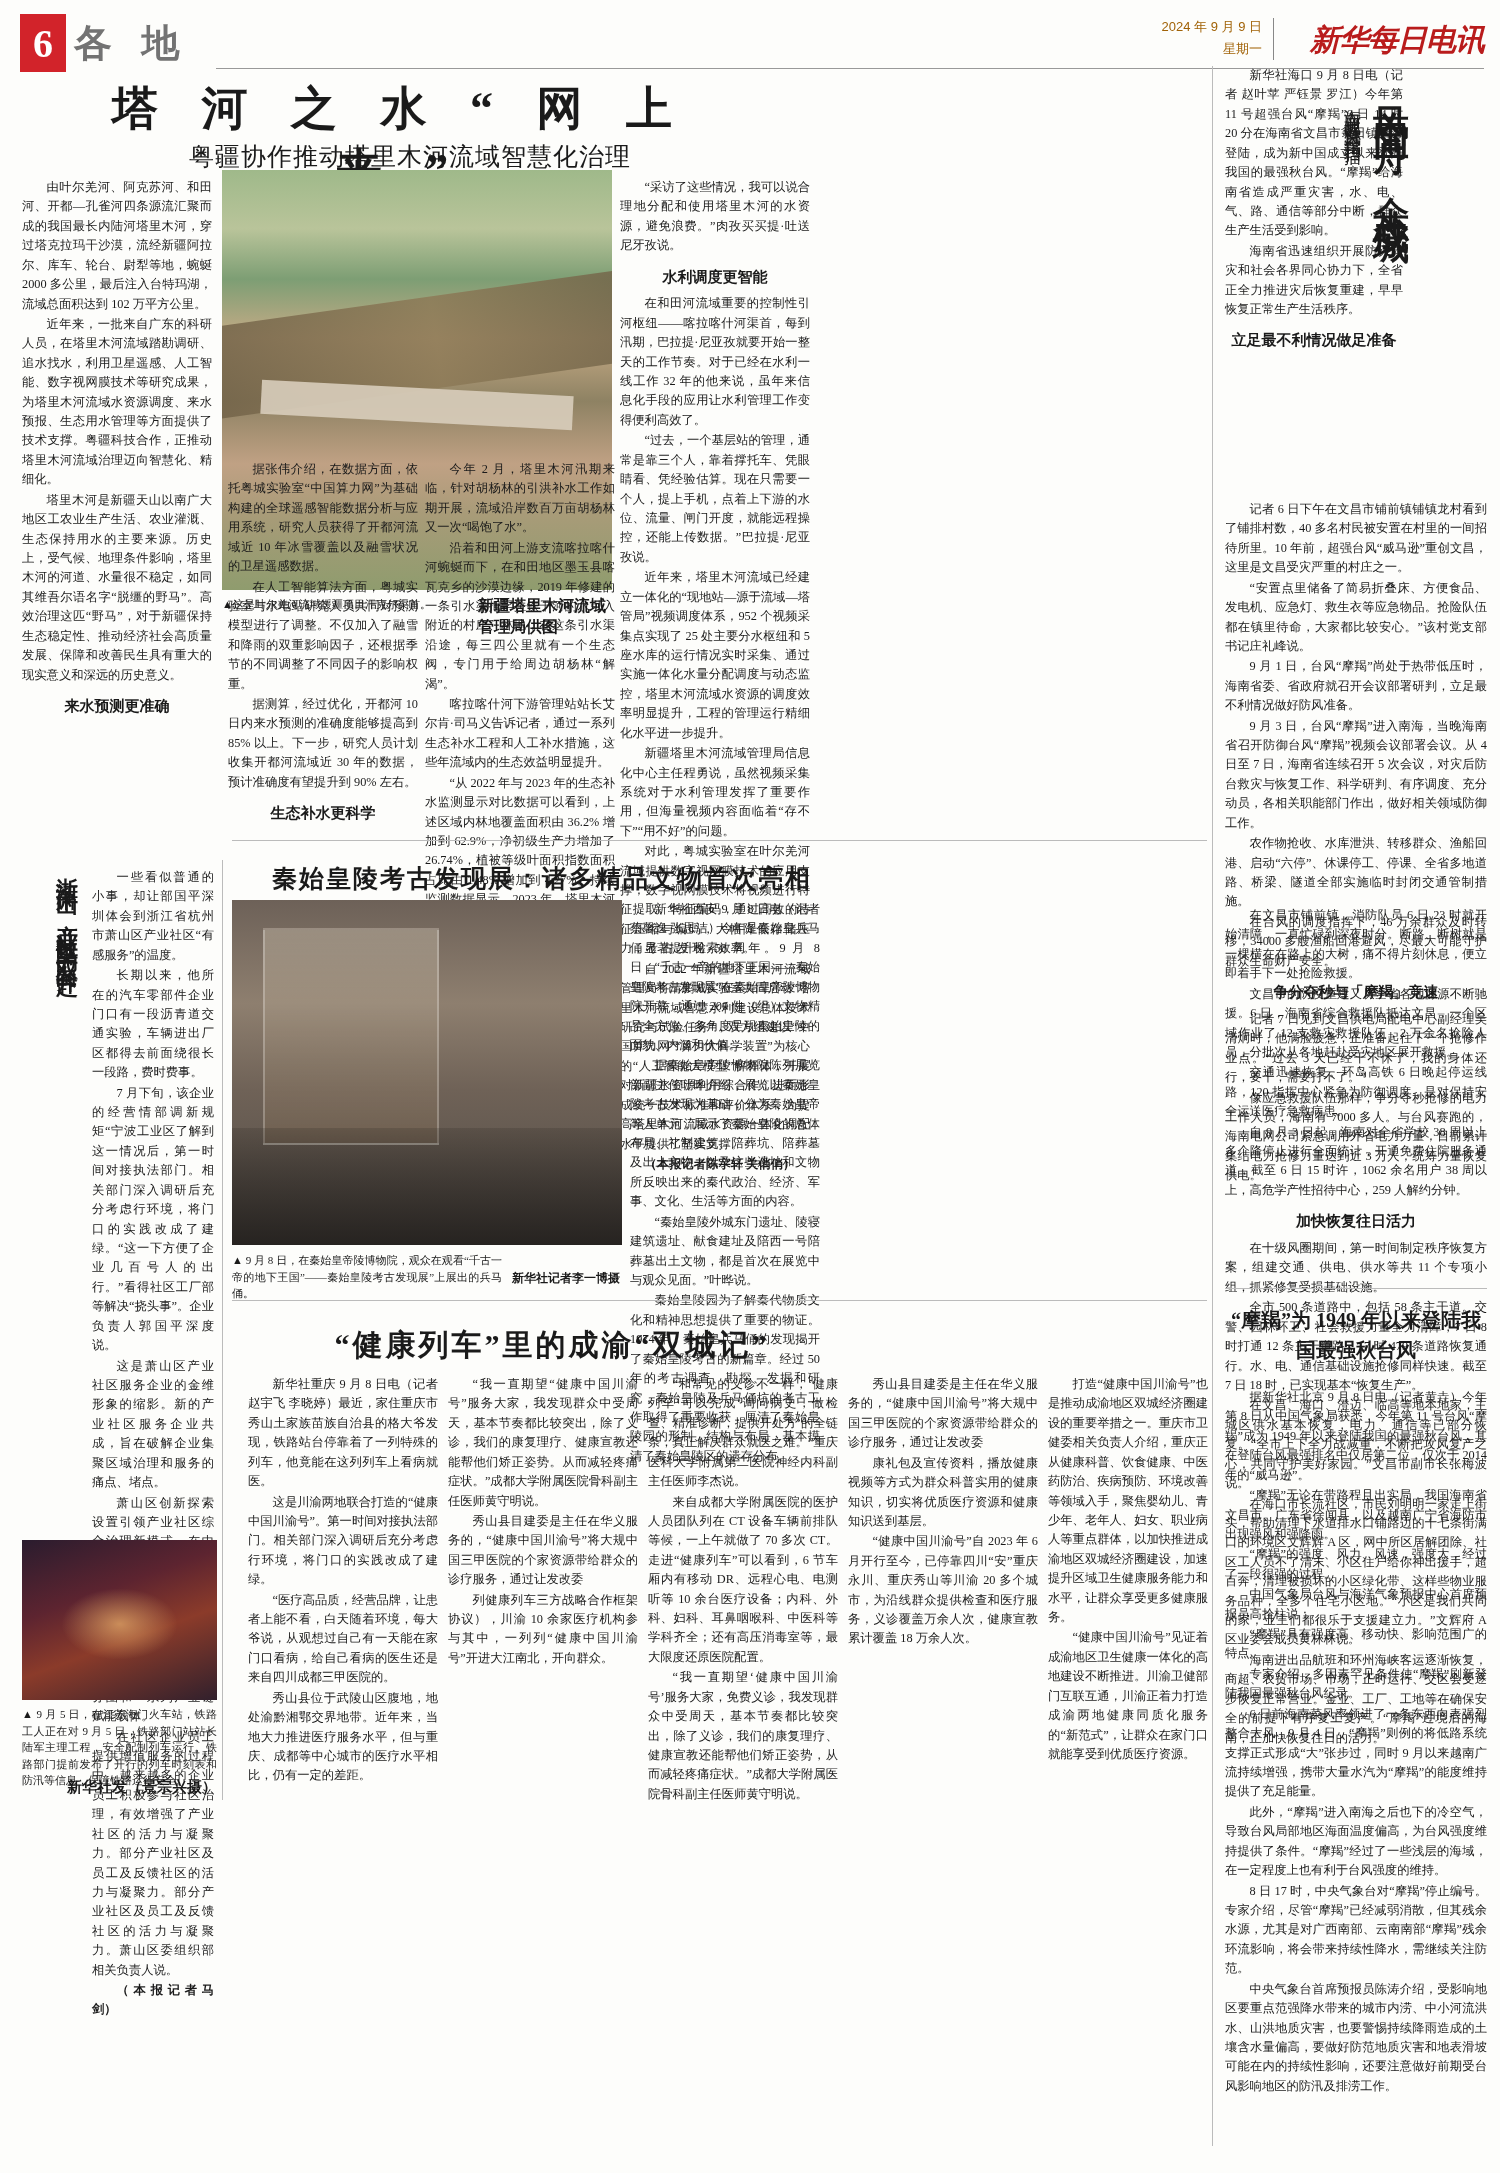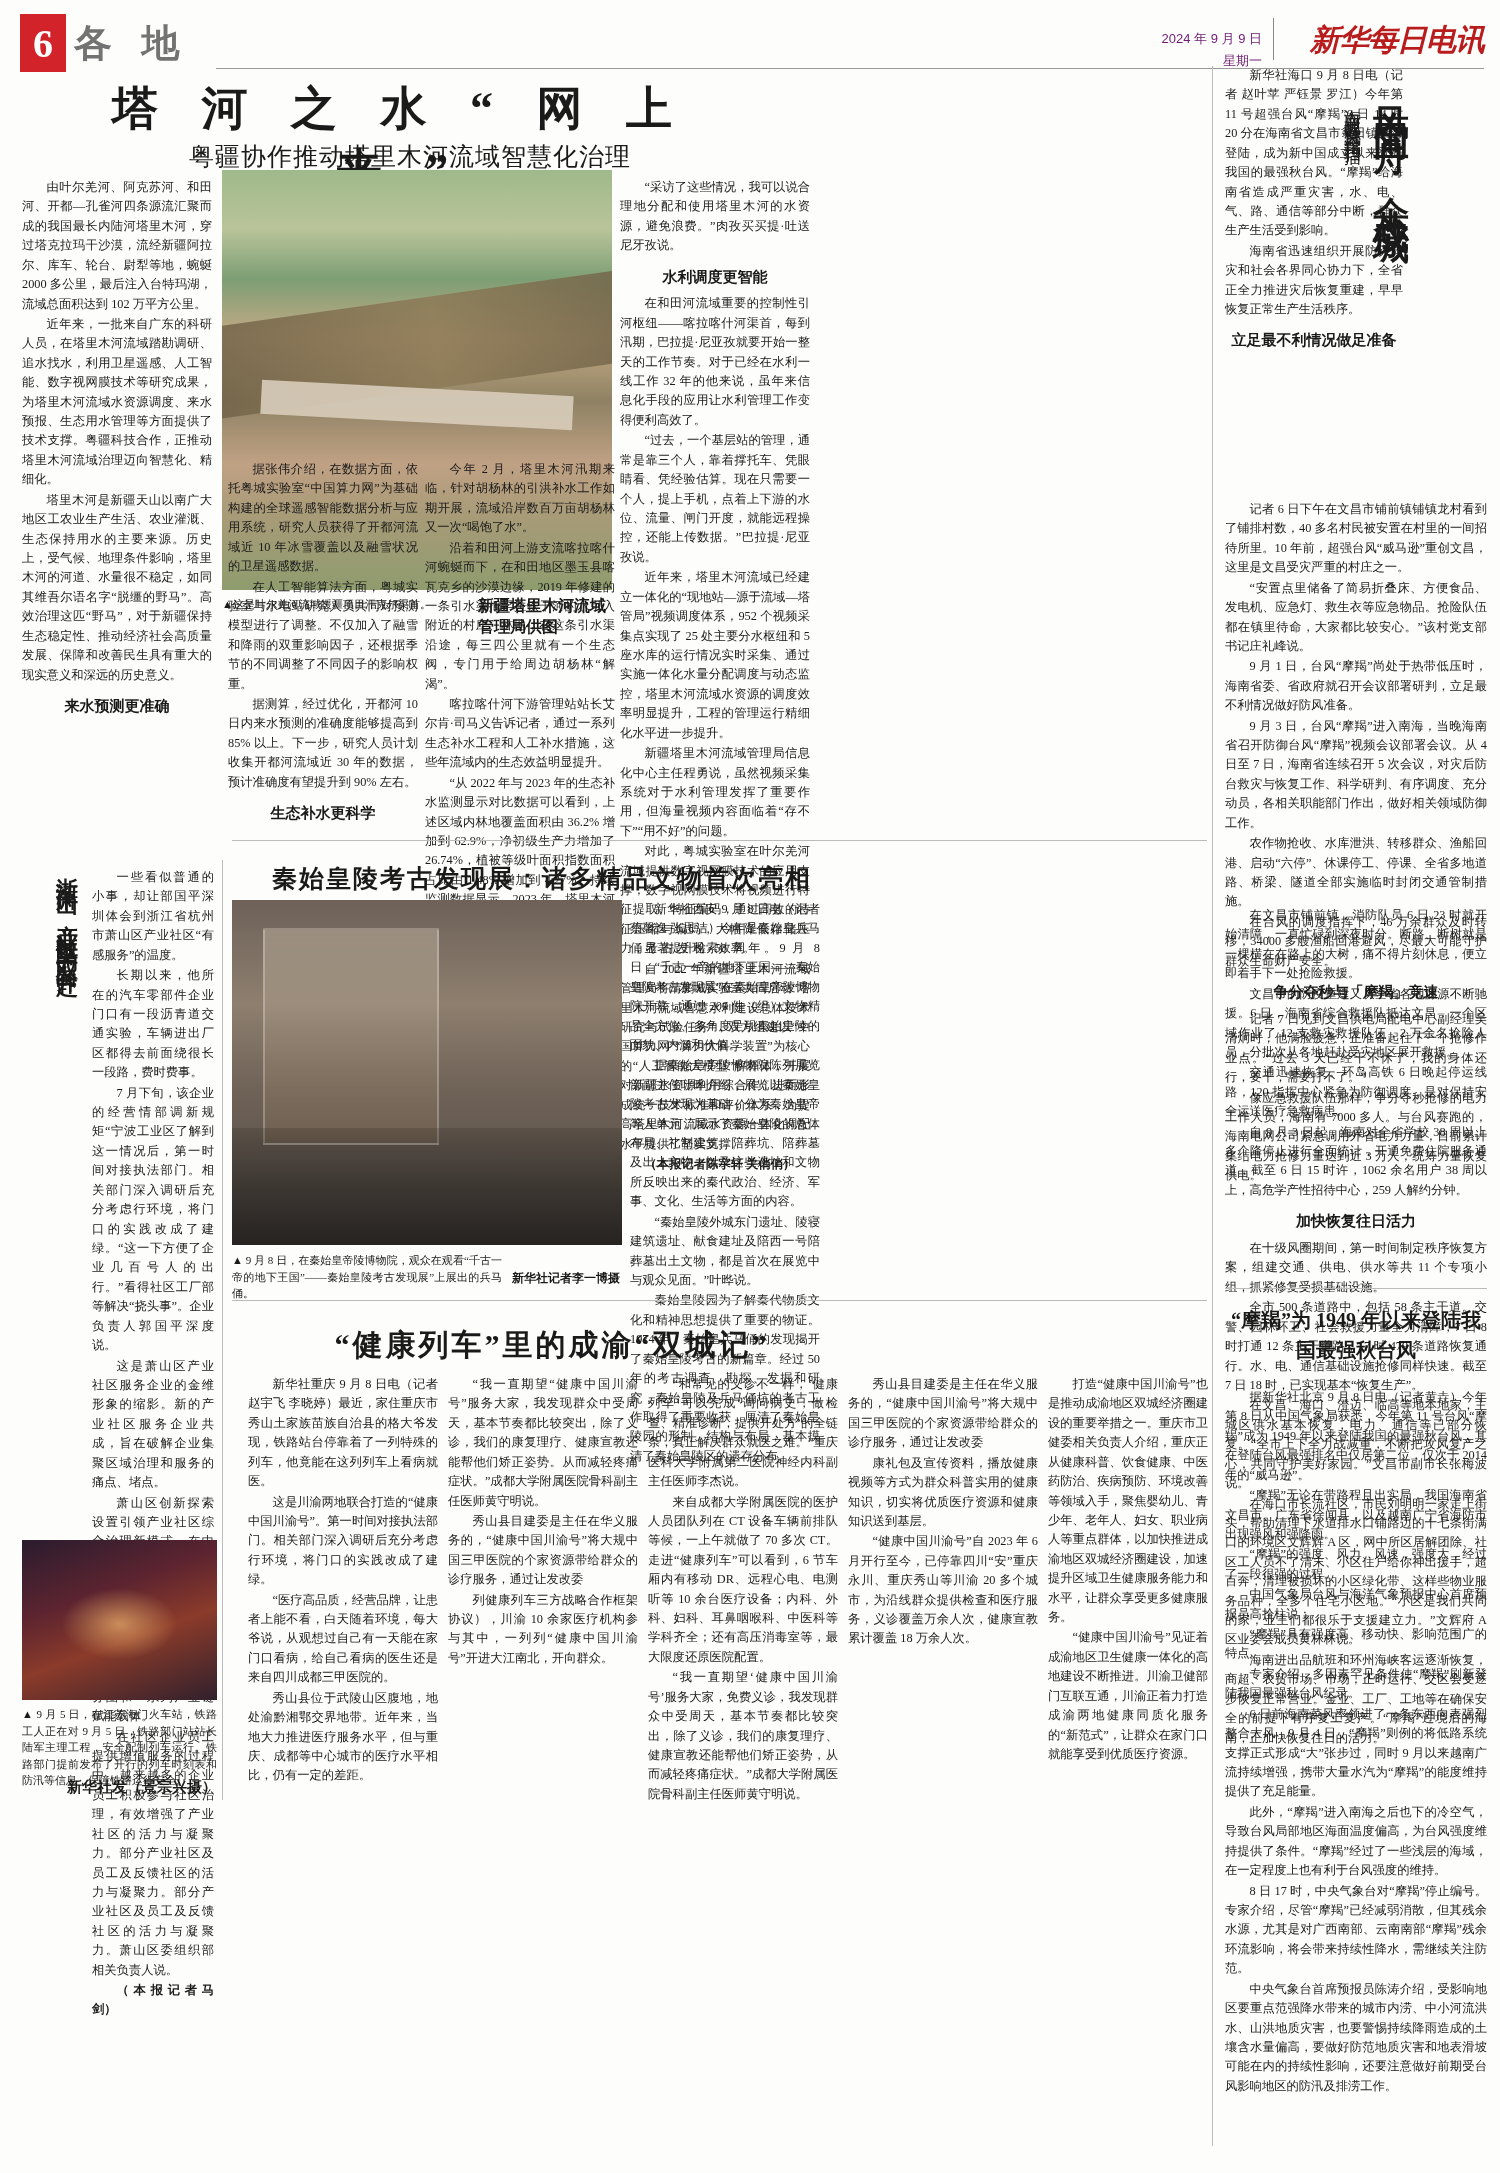--- a/index.html
+++ b/index.html
@@ -27,23 +27,22 @@
     position:absolute; left:74px; top:18px;
     font-size:38px; font-weight:bold; color:#737373;
     letter-spacing:10px; font-family:"Liberation Serif",serif;
   }
   .mast-rule {
     position:absolute; left:216px; top:68px; right:16px;
     height:1px; background:#999;
   }
   .mast-date {
     position:absolute; right:238px; top:16px;
-    text-align:right; font-size:13px; line-height:1.7; color:#701a75;
+    text-align:right; font-size:13px; line-height:1.7; color:#a16207;
     font-family:"Liberation Sans",sans-serif;
-    margin-top:12px;
   }
   .mast-logo {
     position:absolute; right:16px; top:20px;
     color:#b91c1c; font-size:30px; font-weight:bold;
     font-style:italic; letter-spacing:-1px;
     font-family:"Liberation Serif",serif;
     white-space:nowrap;
   }
   .mast-divider {
     position:absolute; right:226px; top:18px; width:1px; height:42px; background:#888;

